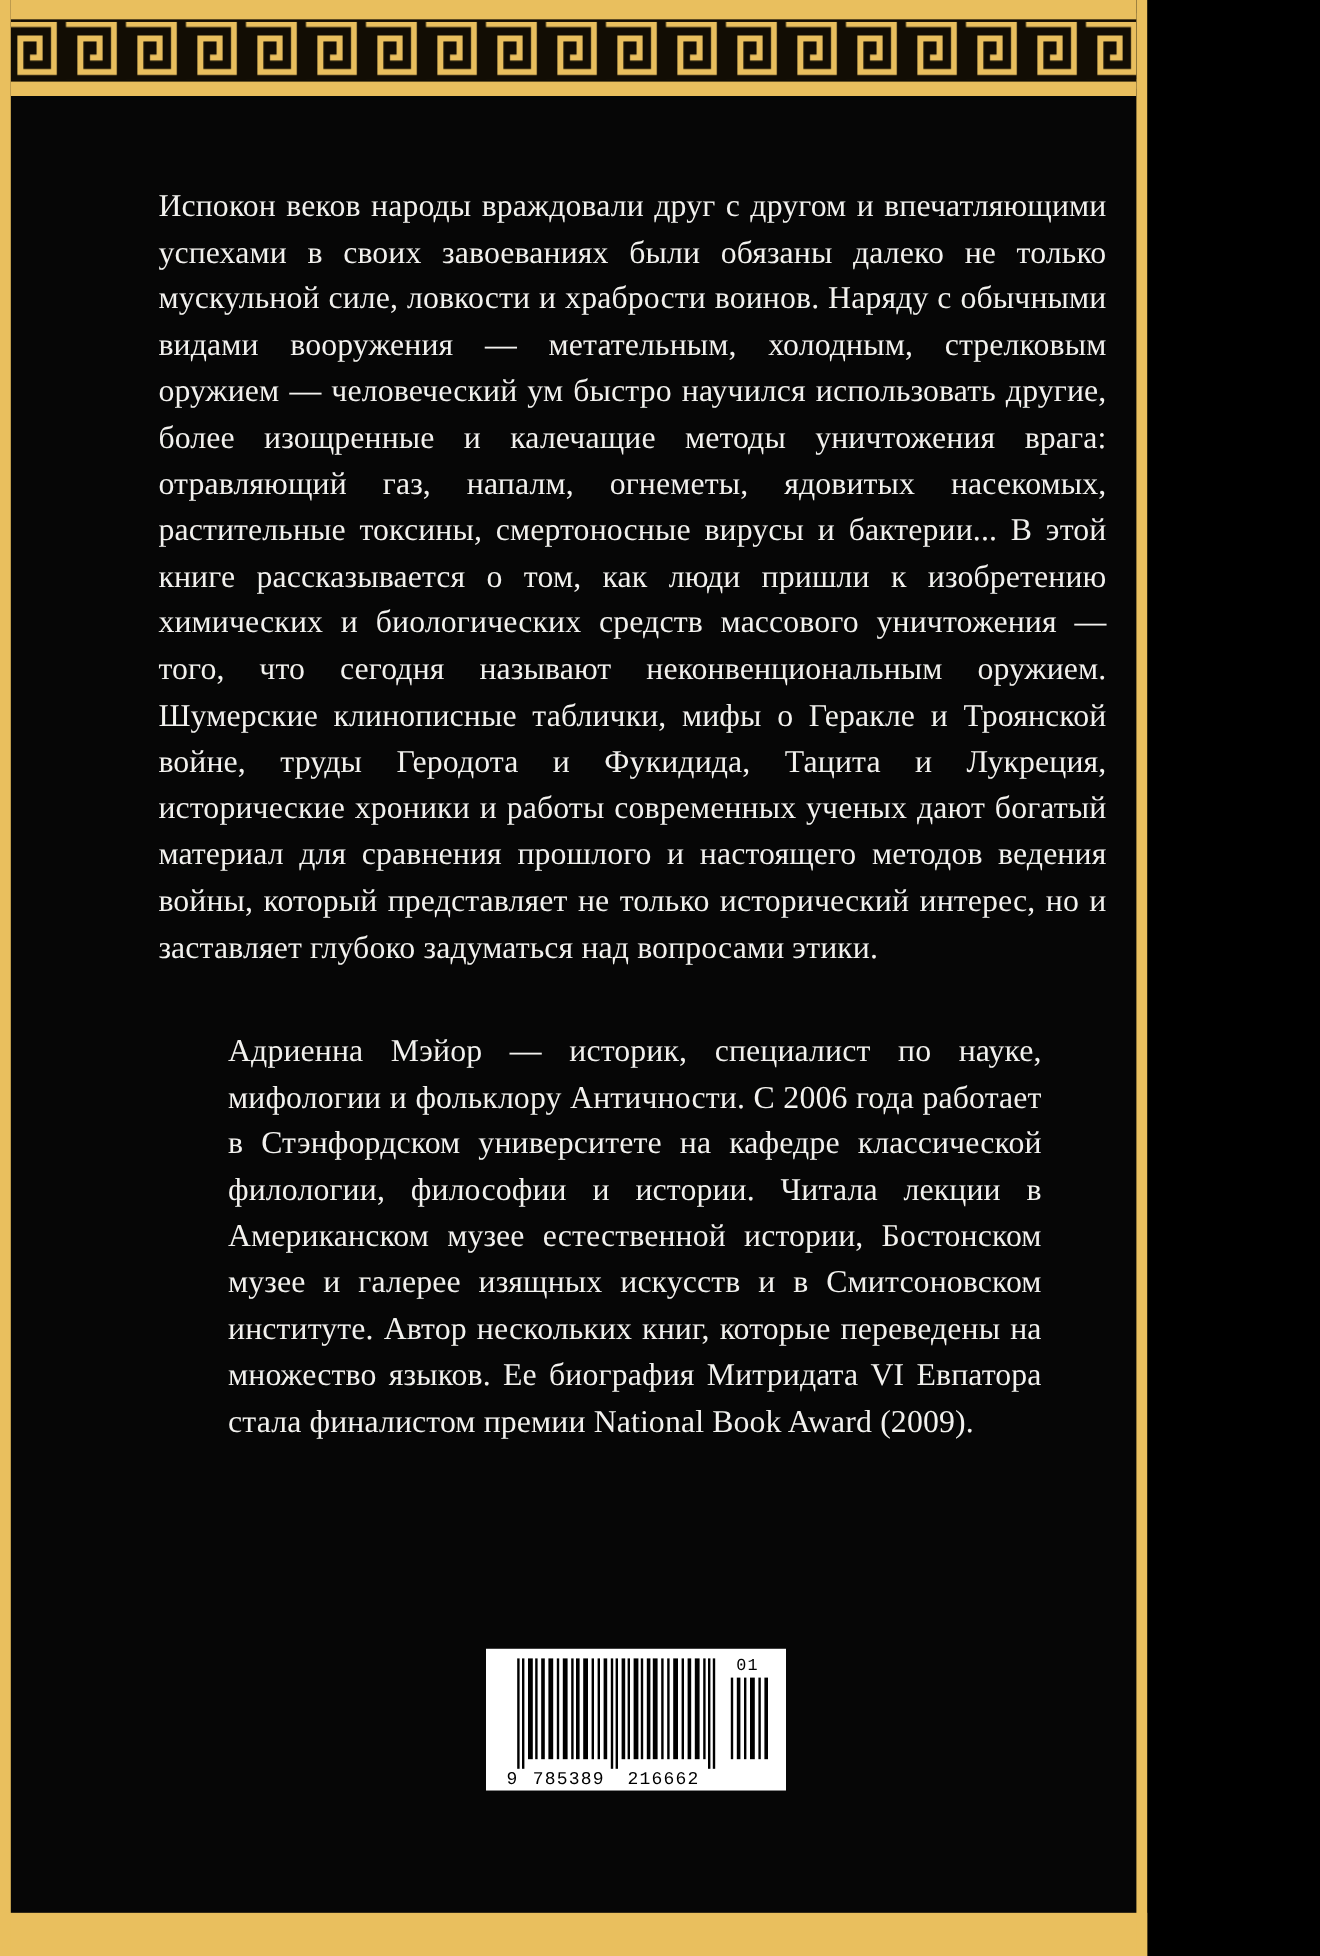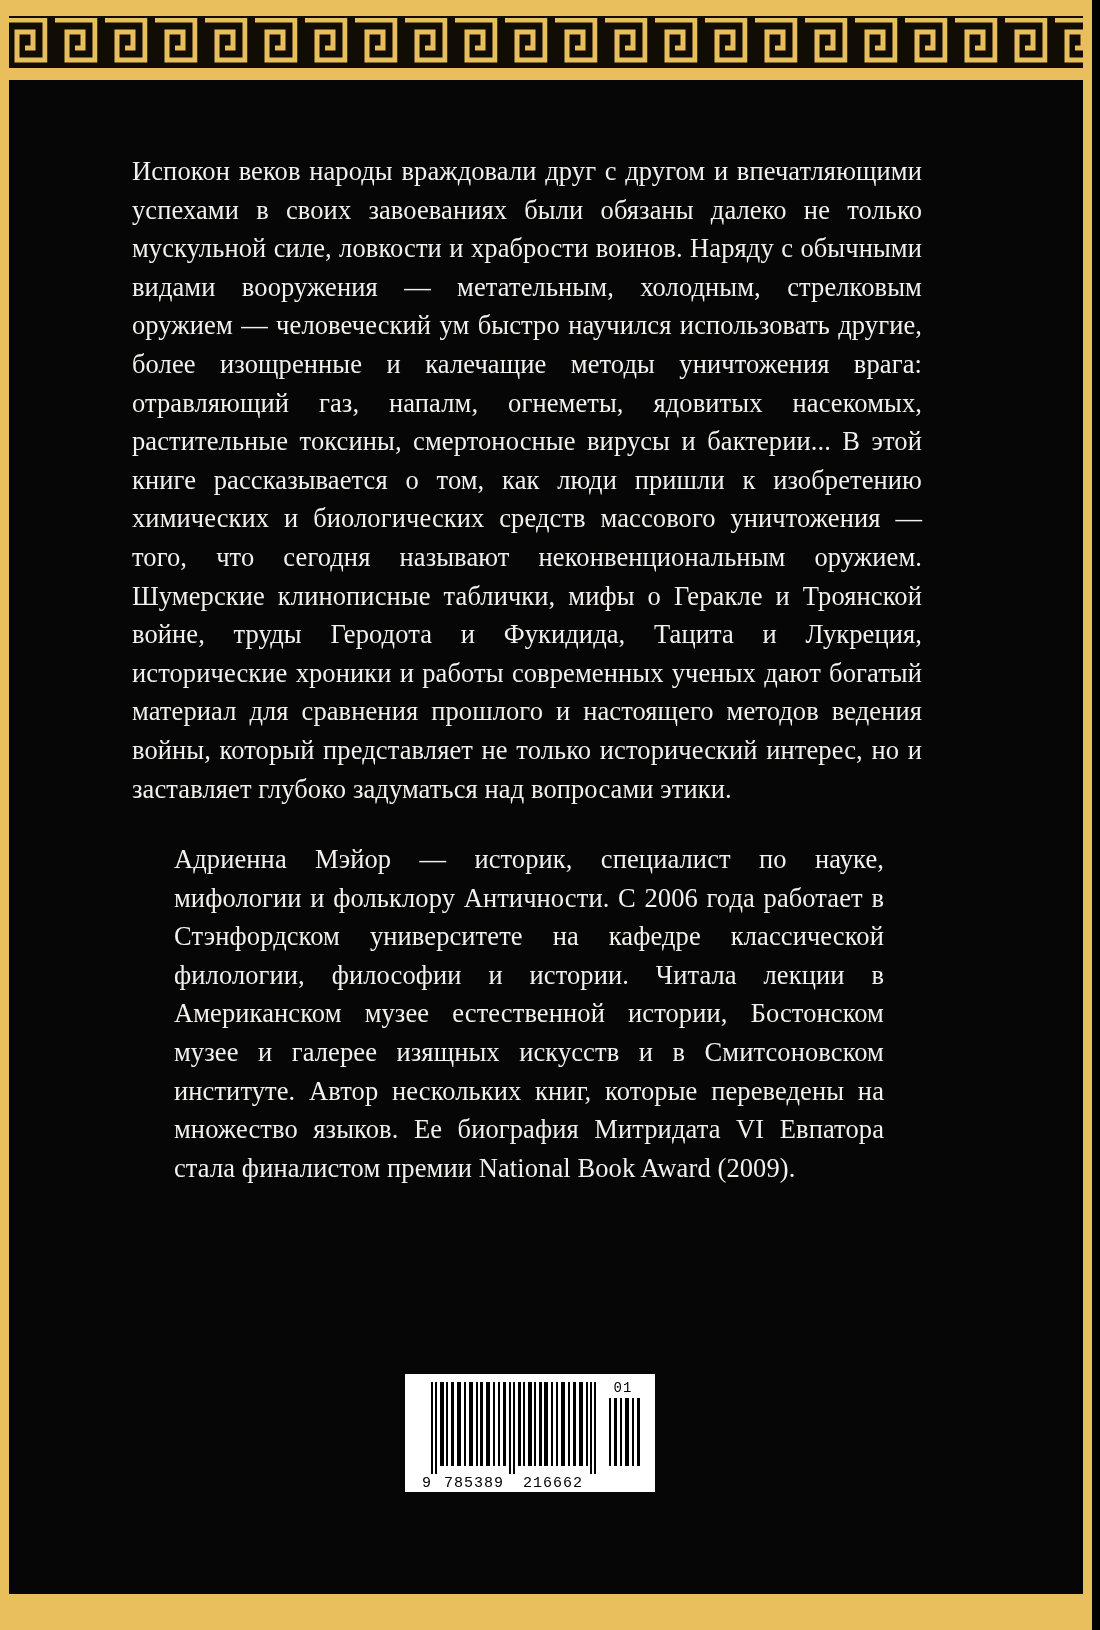--- a/index.html
+++ b/index.html
@@ -11,21 +11,21 @@
   body {
     width: 1100px;
     height: 1630px;
     overflow: hidden;
     font-family: "Liberation Serif", "DejaVu Serif", serif;
   }
 
   
   .cover {
     position: relative;
-    width: 1092px;
+    width: 956px;
     height: 1630px;
     background: #060606;
     box-sizing: border-box;
     border-left: 9px solid #e9bf5e;
     border-right: 9px solid #e9bf5e;
     border-bottom: 36px solid #e9bf5e;
     border-top: 0;
     overflow: hidden;
   }
 
@@ -85,21 +85,21 @@
   }
   .blurb p.main-text { width: 790px; }
 
   .bio {
     position: absolute;
     left: 165px;
     top: 840px;
     width: 710px;
   }
   .bio p {
-    margin: 0;
+    margin: 16px;
     color: #f2f1ee;
     font-size: 26.5px;
     line-height: 38.6px;
     text-align: justify;
     text-justify: inter-word;
     letter-spacing: 0.1px;
   }
 
   
   .barcode-block {

